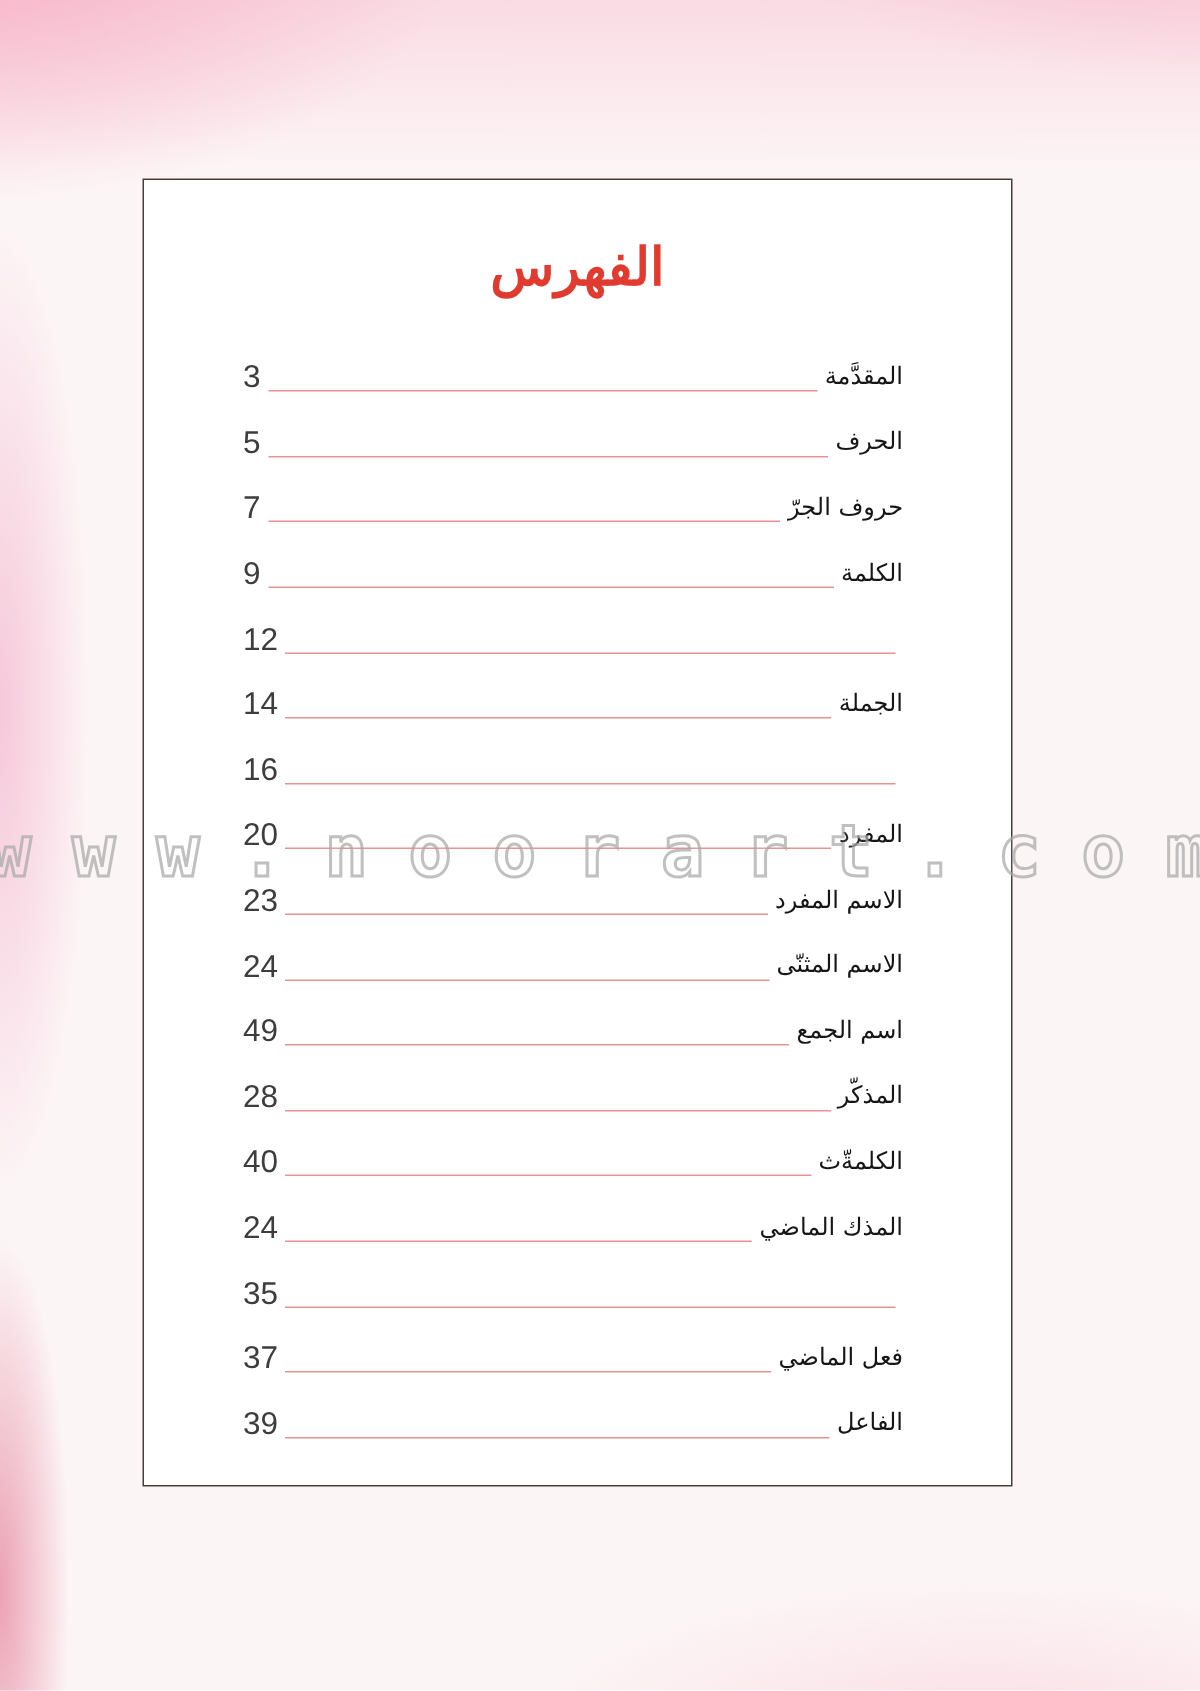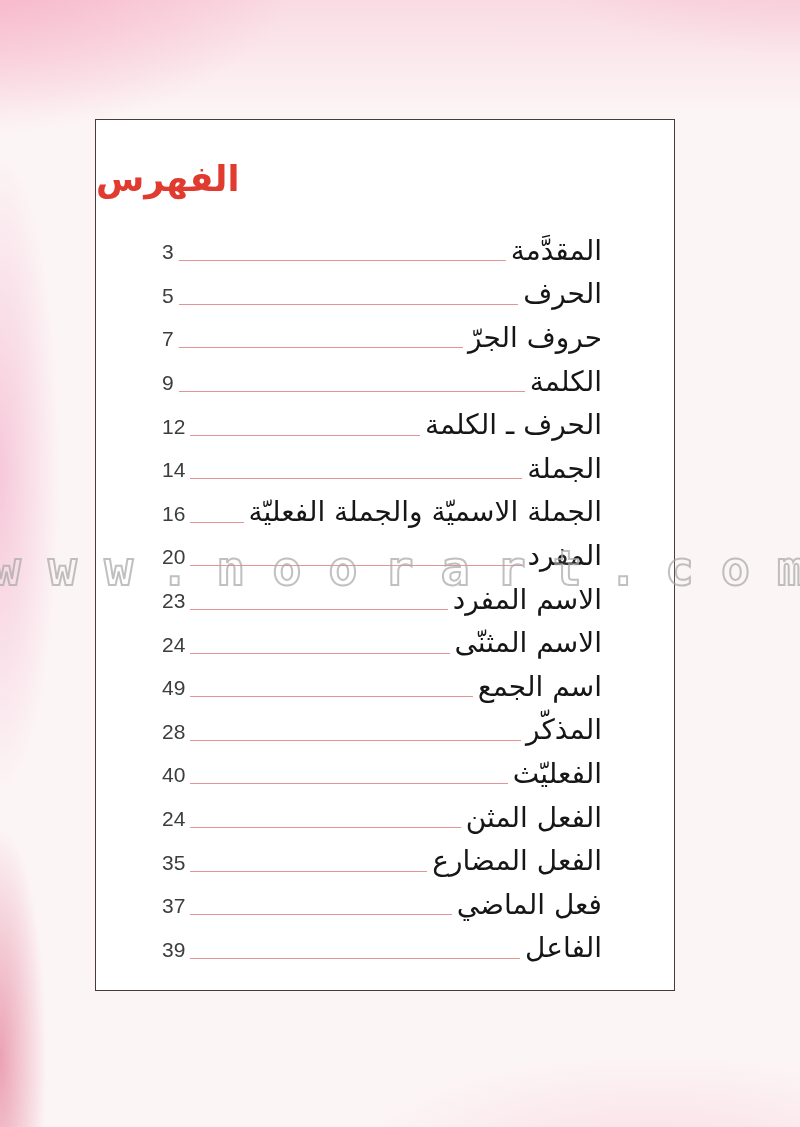--- a/index.html
+++ b/index.html
@@ -27,43 +27,45 @@
     width: 580px;
     height: 872px;
     box-sizing: border-box;
     border: 1.5px solid var(--box-border, #4a3a38);
     background: #ffffff;
   }
 
   .box-title {
     margin: 0;
     padding-top: 36px;
+    text-align: center;
     font-size: 35px;
     line-height: 46px;
     font-weight: bold;
     color: var(--title-red, #e13a2f);
     letter-spacing: 0.5px;
+    font-family: Liberation Serif, serif;
   }
 
   .toc-list {
     position: absolute;
     top: 112px;
     left: 66px;
     right: 72px;
   }
 
   .toc-row {
     height: 43.6px;
     display: flex;
     direction: rtl;
     align-items: center;
   }
 
   .entry-title {
-    font-size: 28px;
+    font-size: 16px;
     color: #161616;
     white-space: nowrap;
     line-height: 1;
     padding-bottom: 6px;
   }
 
   .leader-line {
     flex: 1 1 auto;
     height: 0;
     border-bottom: 1.8px solid var(--leader, #e59393);
@@ -120,31 +122,29 @@
         <span class="entry-title">حروف الجرّ</span>
         <span class="leader-line"></span>
         <span class="page-number">7</span>
       </div>
       <div class="toc-row">
         <span class="entry-title">الكلمة</span>
         <span class="leader-line"></span>
         <span class="page-number">9</span>
       </div>
       <div class="toc-row">
-        <span class="entry-title">الحرف ـ الكلمة</span>
         <span class="leader-line"></span>
         <span class="page-number">12</span>
       </div>
       <div class="toc-row">
         <span class="entry-title">الجملة</span>
         <span class="leader-line"></span>
         <span class="page-number">14</span>
       </div>
       <div class="toc-row">
-        <span class="entry-title">الجملة الاسميّة والجملة الفعليّة</span>
         <span class="leader-line"></span>
         <span class="page-number">16</span>
       </div>
       <div class="toc-row">
         <span class="entry-title">المفرد</span>
         <span class="leader-line"></span>
         <span class="page-number">20</span>
       </div>
       <div class="toc-row">
         <span class="entry-title">الاسم المفرد</span>
@@ -160,31 +160,30 @@
         <span class="entry-title">اسم الجمع</span>
         <span class="leader-line"></span>
         <span class="page-number">49</span>
       </div>
       <div class="toc-row">
         <span class="entry-title">المذكّر</span>
         <span class="leader-line"></span>
         <span class="page-number">28</span>
       </div>
       <div class="toc-row">
-        <span class="entry-title">الفعليّث</span>
+        <span class="entry-title">الكلمةّث</span>
         <span class="leader-line"></span>
         <span class="page-number">40</span>
       </div>
       <div class="toc-row">
-        <span class="entry-title">الفعل المثن</span>
+        <span class="entry-title">المذك الماضي</span>
         <span class="leader-line"></span>
         <span class="page-number">24</span>
       </div>
       <div class="toc-row">
-        <span class="entry-title">الفعل المضارع</span>
         <span class="leader-line"></span>
         <span class="page-number">35</span>
       </div>
       <div class="toc-row">
         <span class="entry-title">فعل الماضي</span>
         <span class="leader-line"></span>
         <span class="page-number">37</span>
       </div>
       <div class="toc-row">
         <span class="entry-title">الفاعل</span>

